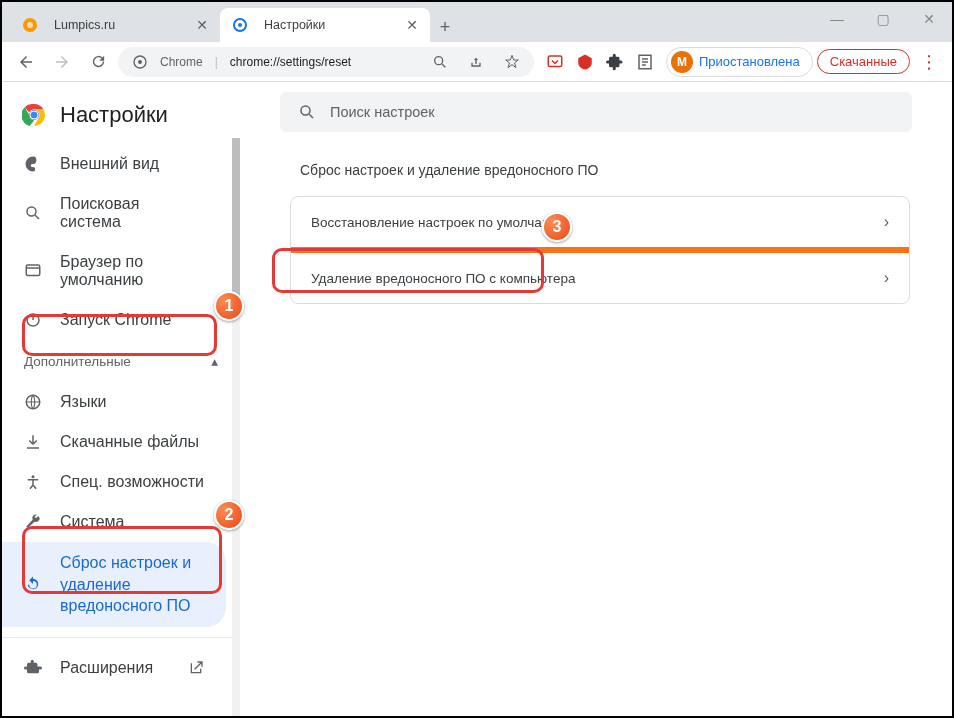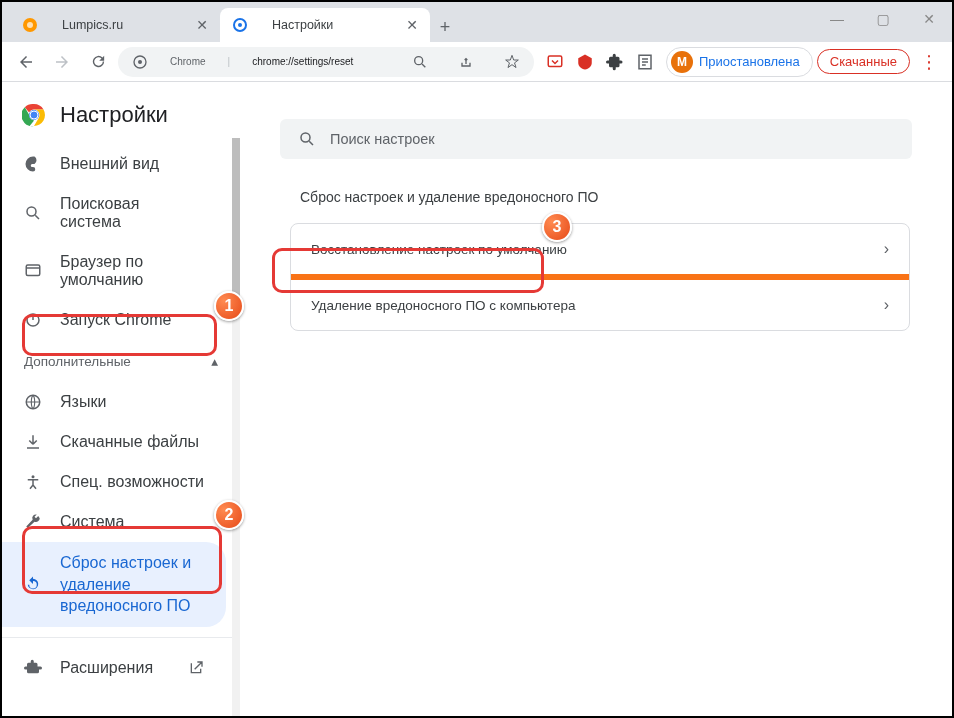--- a/index.html
+++ b/index.html
@@ -4,32 +4,32 @@
 <style>
 * { margin: 0; padding: 0; box-sizing: border-box; font-family: Arial, "Segoe UI", sans-serif; }
 body { background: #fff; width: 954px; height: 718px; overflow: hidden; border: 2px solid #000; position: relative; }
 
 
 .window-controls { position: absolute; top: 0; right: 0; display: flex; height: 34px; }
 .win-btn { width: 46px; display: flex; align-items: center; justify-content: center; color: #888; font-size: 14px; }
 
 
 .tab-strip { height: 40px; background: #dee1e6; display: flex; align-items: flex-end; padding-left: 8px; padding-top: 6px; }
-.tab { height: 34px; background: #dee1e6; display: flex; align-items: center; padding: 0 12px; font-size: 12.5px; color: #3c4043; position: relative; min-width: 210px; max-width: 240px; border-radius: 8px 8px 0 0; gap: 24px; }
+.tab { height: 34px; background: #dee1e6; display: flex; align-items: center; padding: 0 12px; font-size: 12.5px; color: #3c4043; position: relative; min-width: 210px; max-width: 240px; border-radius: 8px 8px 0 0; gap: 16px; }
 .tab.active { background: #fff; }
 .tab .favicon { width: 16px; height: 16px; flex-shrink: 0; }
 .tab .title { flex: 1; white-space: nowrap; overflow: hidden; text-overflow: ellipsis; }
 .tab .close { color: #5f6368; font-size: 14px; }
 .new-tab { width: 30px; height: 30px; display: flex; align-items: center; justify-content: center; color: #5f6368; font-size: 18px; }
 
 
 .toolbar { height: 40px; background: #fff; display: flex; align-items: center; padding: 0 8px; gap: 4px; border-bottom: 1px solid #dadce0; }
 .nav-btn { width: 32px; height: 32px; display: flex; align-items: center; justify-content: center; color: #5f6368; border-radius: 50%; }
 .nav-btn.disabled { color: #bdc1c6; }
-.omnibox { flex: 1; height: 30px; background: #f1f3f4; border-radius: 15px; display: flex; align-items: center; padding: 0 14px; gap: 22px; color: #5f6368; font-size: 10px; }
+.omnibox { flex: 1; height: 30px; background: #f1f3f4; border-radius: 15px; display: flex; align-items: center; padding: 0 14px; gap: 12px; color: #5f6368; font-size: 12px; }
 .omnibox .lock { color: #5f6368; }
 .omnibox .url-prefix { color: #5f6368; }
 .omnibox .url-path { color: #202124; }
 .omnibox .sep { color: #bdc1c6; }
 .ext-icons { display: flex; align-items: center; gap: 8px; padding: 0 6px; }
 .ext-icon { width: 22px; height: 22px; display: flex; align-items: center; justify-content: center; color: #5f6368; }
 .profile-chip { display: flex; align-items: center; gap: 6px; border: 1px solid #dadce0; border-radius: 15px; padding: 3px 12px 3px 4px; font-size: 13px; color: #1a73e8; }
 .profile-avatar { width: 22px; height: 22px; border-radius: 50%; background: #e8710a; color: #fff; display: flex; align-items: center; justify-content: center; font-size: 12px; font-weight: bold; }
 .update-btn { border: 1px solid #d93025; color: #d93025; border-radius: 15px; padding: 4px 12px; font-size: 13px; }
 .kebab { width: 30px; height: 30px; display: flex; align-items: center; justify-content: center; color: #d93025; font-size: 18px; }
@@ -46,21 +46,21 @@
 .settings-title { font-size: 22px; color: #202124; }
 .nav-item { display: flex; align-items: center; gap: 18px; padding: 11px 22px; font-size: 16px; color: #3c4043; border-radius: 0 20px 20px 0; margin-right: 14px; position: relative; }
 .nav-item.selected { background: #e8f0fe; color: #1967d2; font-weight: 500; }
 .nav-item .nav-icon { width: 18px; height: 18px; color: #5f6368; flex-shrink: 0; display:flex; align-items:center; justify-content:center; }
 .nav-item.selected .nav-icon { color: #1967d2; }
 .nav-section { display: flex; align-items: center; justify-content: space-between; padding: 13px 22px; font-size: 13.5px; color: #5f6368; }
 .ext-link-icon { width: 16px; height: 16px; color: #5f6368; }
 
 
 .main { flex: 1; padding: 10px 40px 0 40px; background: #fff; }
-.search-bar { height: 40px; background: #f1f3f4; border-radius: 6px; display: flex; align-items: center; gap: 14px; padding: 0 18px; color: #5f6368; font-size: 14.5px; margin-bottom: 30px; max-width: 640px; margin-top: 27px; }
+.search-bar { height: 40px; background: #f1f3f4; border-radius: 6px; display: flex; align-items: center; gap: 14px; padding: 0 18px; color: #5f6368; font-size: 14.5px; margin-bottom: 30px; max-width: 640px; }
 .section-title { font-size: 14px; color: #3c4043; margin-bottom: 18px; padding-left: 20px; }
 .card { border: 1px solid #dadce0; border-radius: 8px; max-width: 620px; margin-left: 10px; }
 .card-row { display: flex; align-items: center; justify-content: space-between; padding: 16px 20px; font-size: 13.5px; color: #3c4043; }
 .card-row + .card-row { border-top: 6px solid #f97316; }
 .chev { color: #5f6368; font-size: 16px; }
 
 
 .annot { position: absolute; border: 3px solid #e53935; border-radius: 10px; pointer-events: none; }
 .annot-badge { position: absolute; width: 30px; height: 30px; border-radius: 50%; background: radial-gradient(circle at 30% 30%, #ff8a50, #e64a19); color: #fff; font-weight: bold; font-size: 16px; display: flex; align-items: center; justify-content: center; border: 2px solid #fff; box-shadow: 0 1px 3px rgba(0,0,0,0.4); pointer-events: none; }
 

